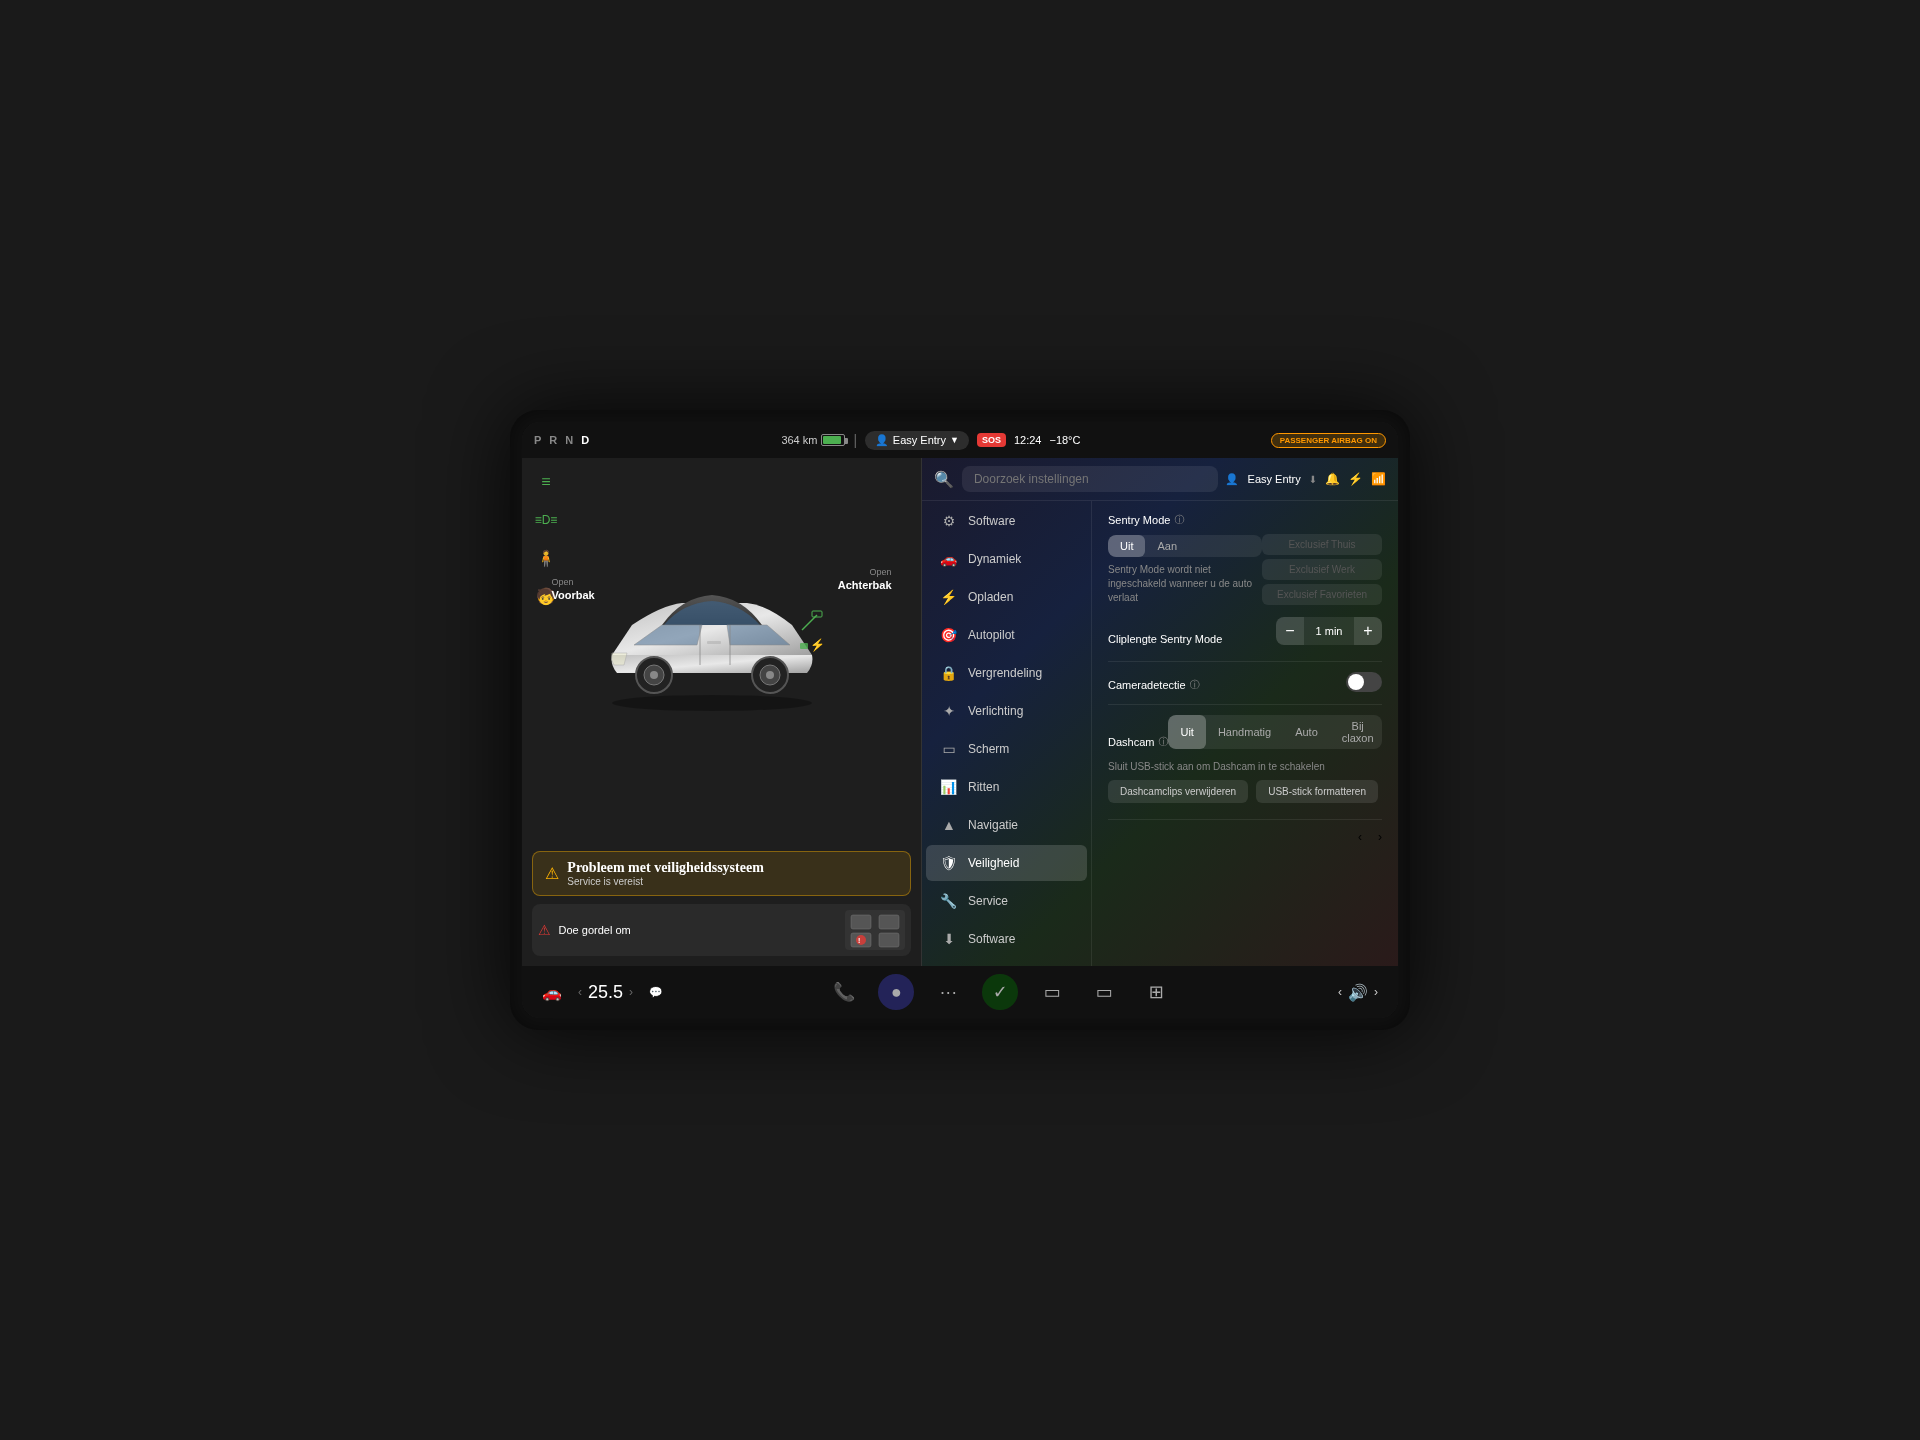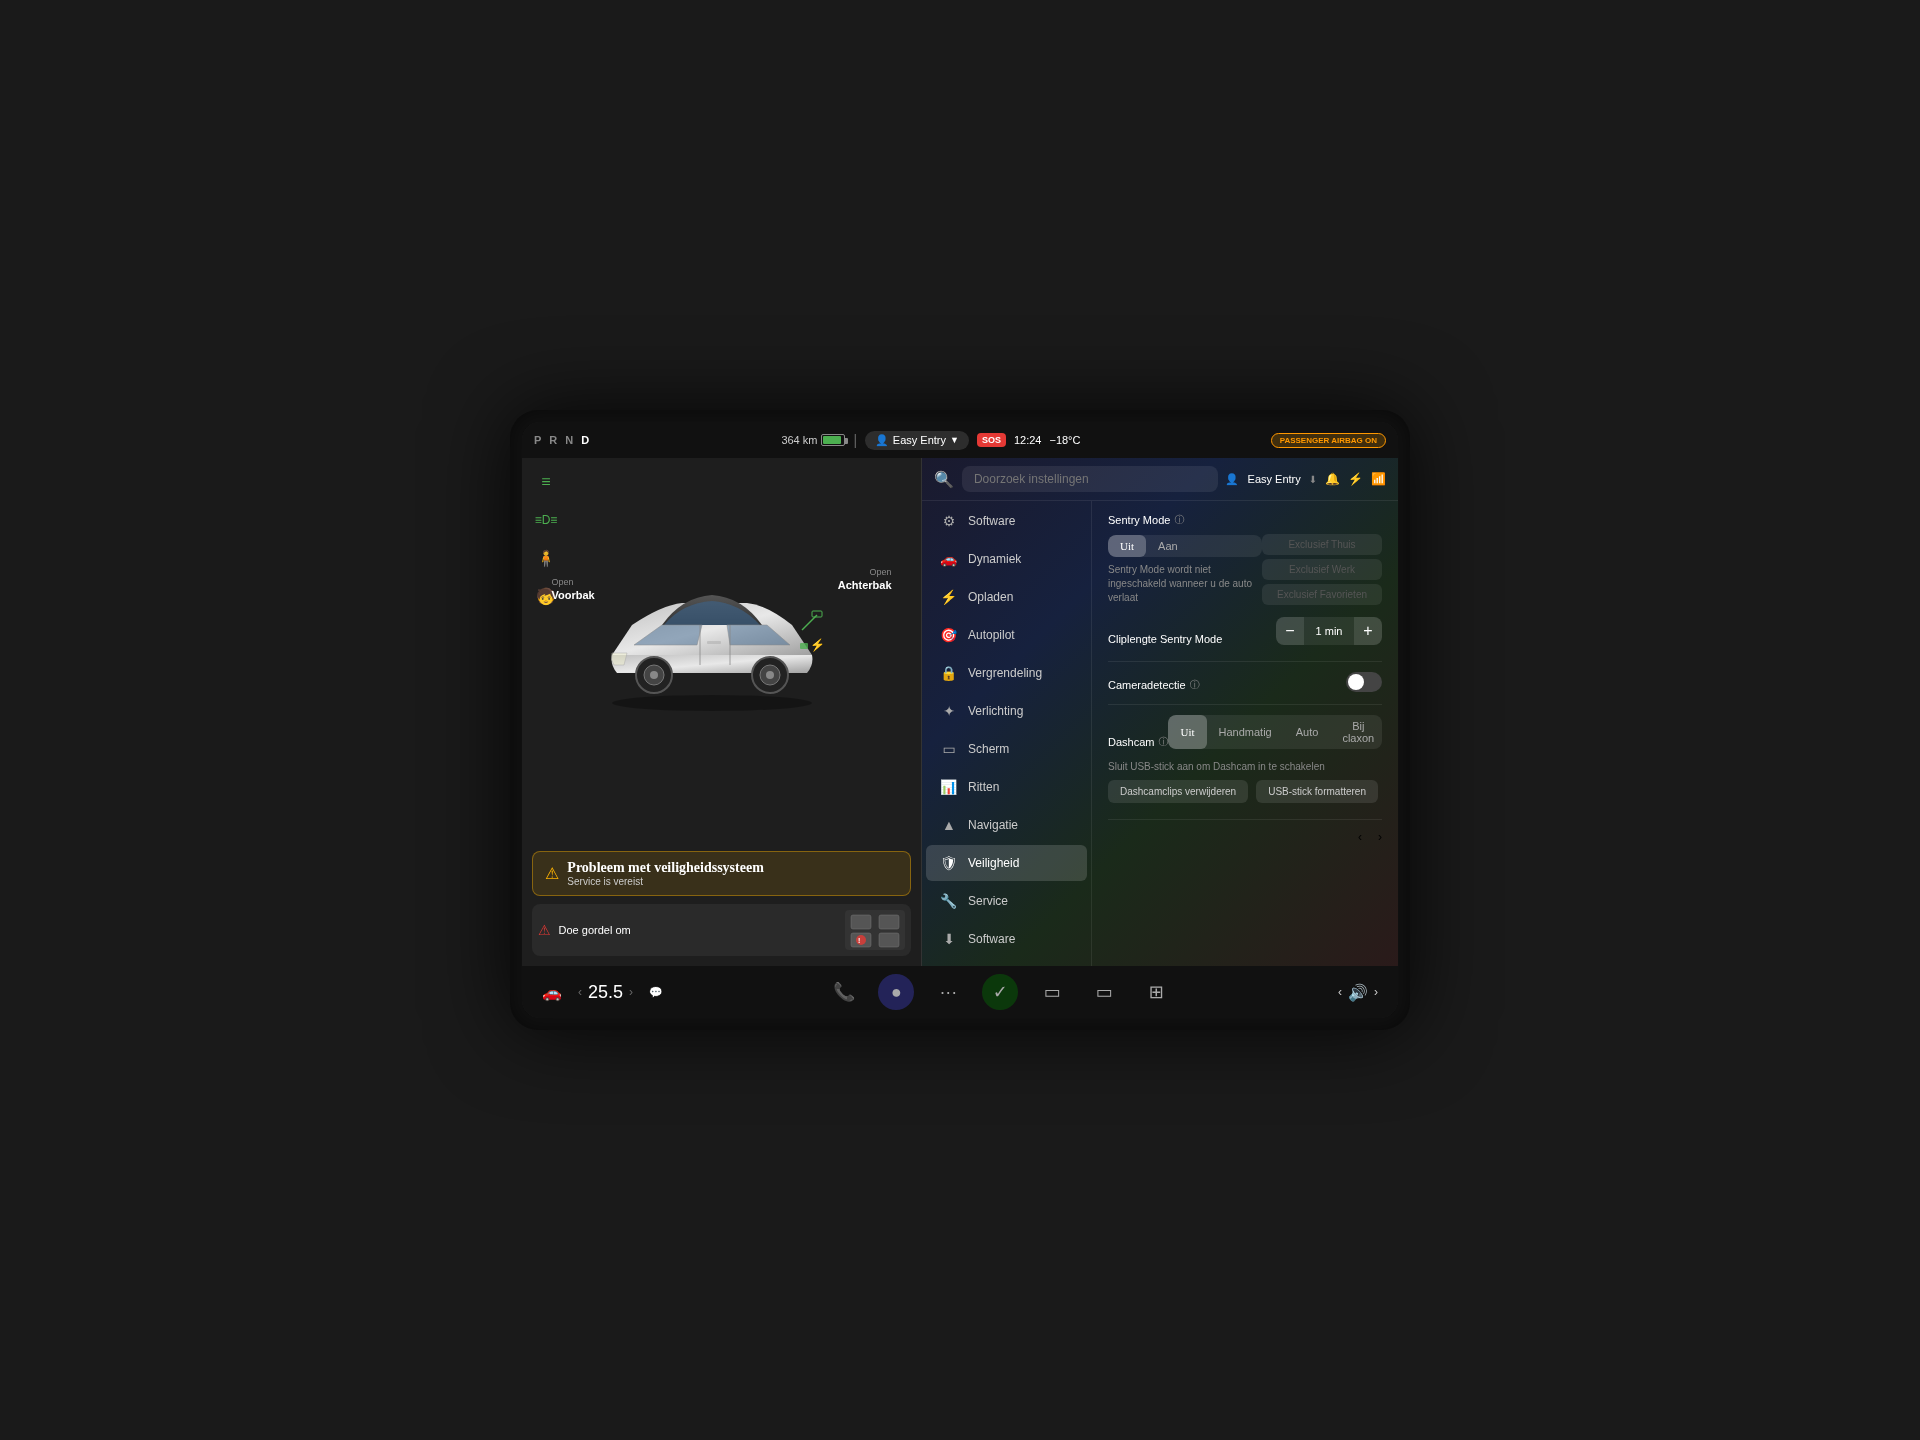--- a/index.html
+++ b/index.html
@@ -316,21 +316,20 @@
       font-size: 11px;
       color: #aaa;
       cursor: pointer;
       border: none;
       background: transparent;
     }
     .toggle-btn.active {
       background: rgba(255,255,255,0.25);
       color: #fff;
       border-radius: 6px;
-      font-family: Liberation Serif, serif;
     }
 
     
     .side-buttons {
       display: flex;
       flex-direction: column;
       gap: 4px;
       min-width: 120px;
     }
     .side-btn {

